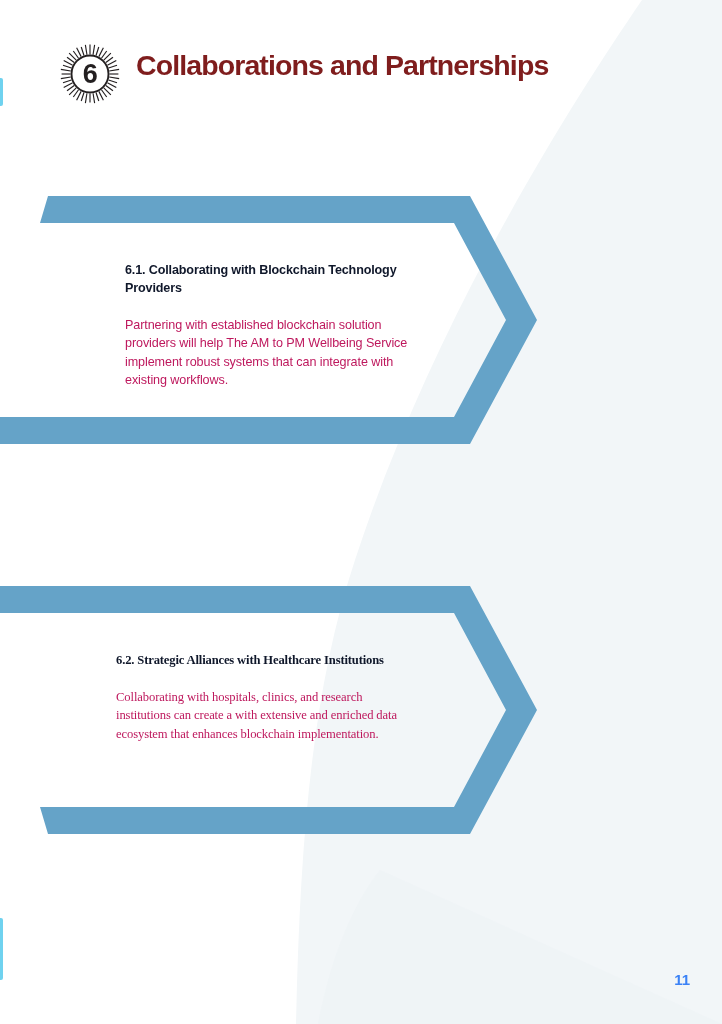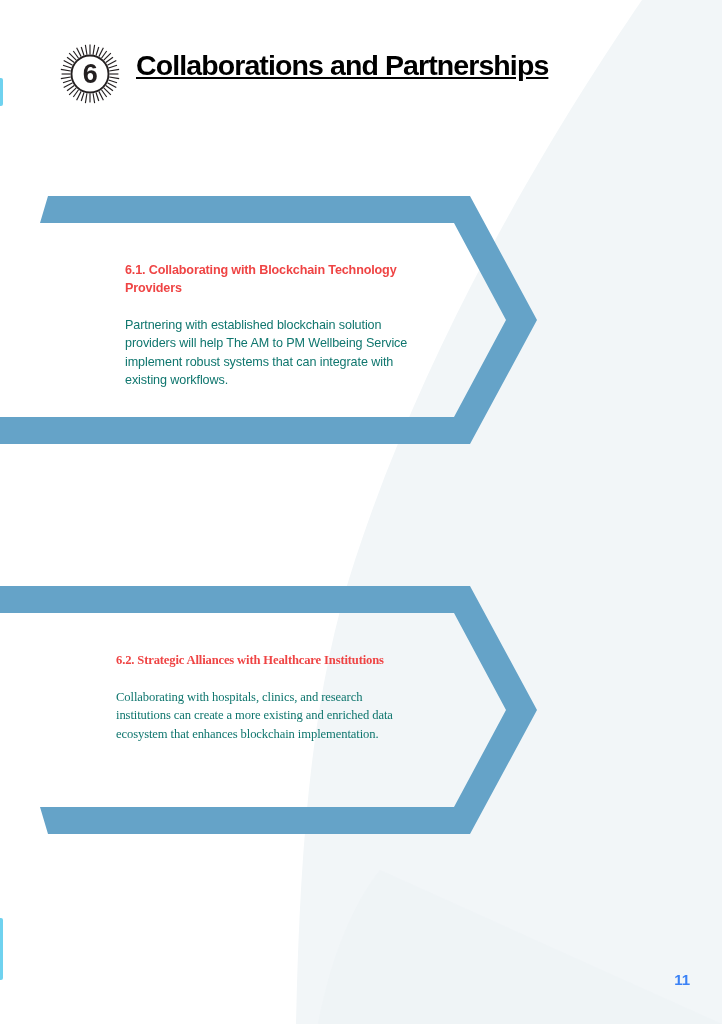--- a/index.html
+++ b/index.html
@@ -58,26 +58,25 @@
     justify-content: center;
     font-family: "Liberation Sans", sans-serif;
     font-size: 27px;
     font-weight: bold;
     color: #231f20;
     letter-spacing: -0.5px;
   }
   .page-title {
     font-size: 28.5px;
     font-weight: bold;
-    color: #000000;
+    color: #7f1d1d;
     letter-spacing: -0.9px;
     white-space: nowrap;
     line-height: 1;
     margin-top: 1px;
-    text-decoration: underline;
   }
 
   
   .arrow-block {
     position: absolute;
     left: 0;
     width: 722px;
     z-index: 2;
   }
   .arrow-block svg {
@@ -91,29 +90,29 @@
     position: absolute;
     z-index: 4;
     width: 300px;
   }
   #block-text-1 { left: 125px; top: 262px; }
   #block-text-2 { left: 116px; top: 652px; font-family: Liberation Serif, serif; }
 
   .block-heading {
     font-size: 12.6px;
     font-weight: bold;
-    color: #ef4444;
+    color: #0f172a;
     line-height: 1.42;
     letter-spacing: -0.15px;
     margin: 0 0 18px 0;
   }
   .block-body {
     font-size: 12.6px;
     font-weight: normal;
-    color: #0f766e;
+    color: #be185d;
     line-height: 1.47;
     letter-spacing: -0.1px;
     margin: 0;
   }
 
   
   .page-number {
     position: absolute;
     right: 32px;
     bottom: 36px;
@@ -207,21 +206,21 @@
     <p class="block-body">Partnering with established blockchain solution providers will help The AM to PM Wellbeing Service implement robust systems that can integrate with existing workflows.</p>
   </div>
 
   <div class="arrow-block" id="arrow-block-2">
     <svg viewBox="0 0 722 260" preserveAspectRatio="none" aria-hidden="true">
       <path d="M 0 6 L 470 6 L 537 130 L 470 254 L 48 254 L 40 227 L 454 227 L 506 130 L 454 33 L 0 33 Z" fill="#65A3C8"></path>
     </svg>
   </div>
   <div class="block-text" id="block-text-2">
     <p class="block-heading">6.2. Strategic Alliances with Healthcare Institutions</p>
-    <p class="block-body">Collaborating with hospitals, clinics, and research institutions can create a more existing and enriched data ecosystem that enhances blockchain implementation.</p>
+    <p class="block-body">Collaborating with hospitals, clinics, and research institutions can create a with extensive and enriched data ecosystem that enhances blockchain implementation.</p>
   </div>
 
   <div class="edge-accent" id="edge-accent-top" style="background:#6FD2EF;"></div>
   <div class="edge-accent" id="edge-accent-bottom" style="background:#6FD2EF;"></div>
 
   <div class="page-number">11</div>
 
 </div>
 
 </body></html>

